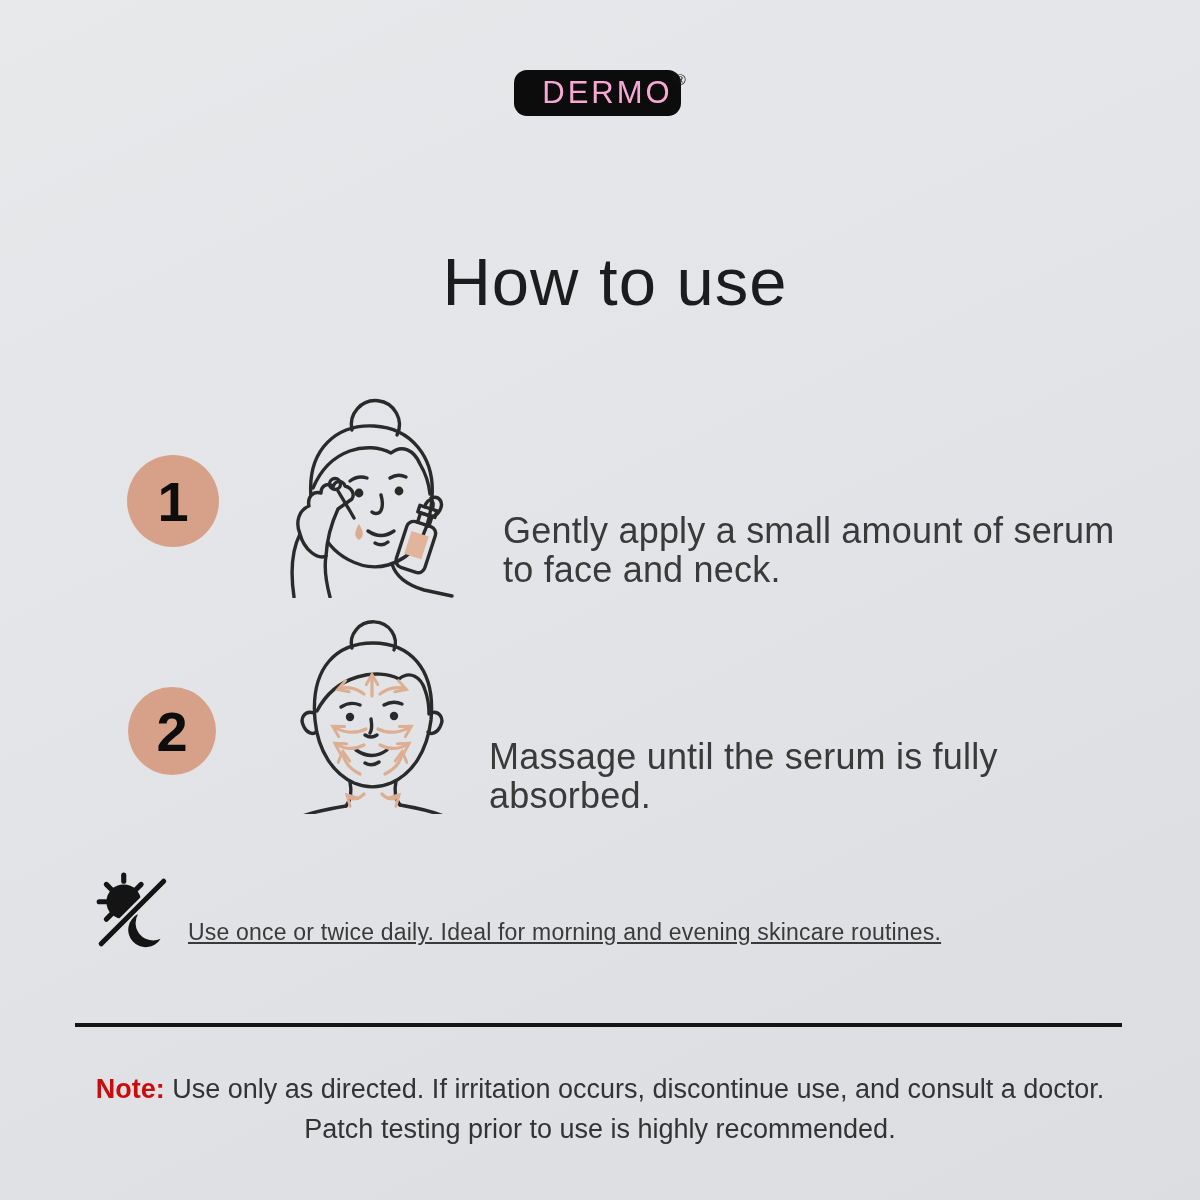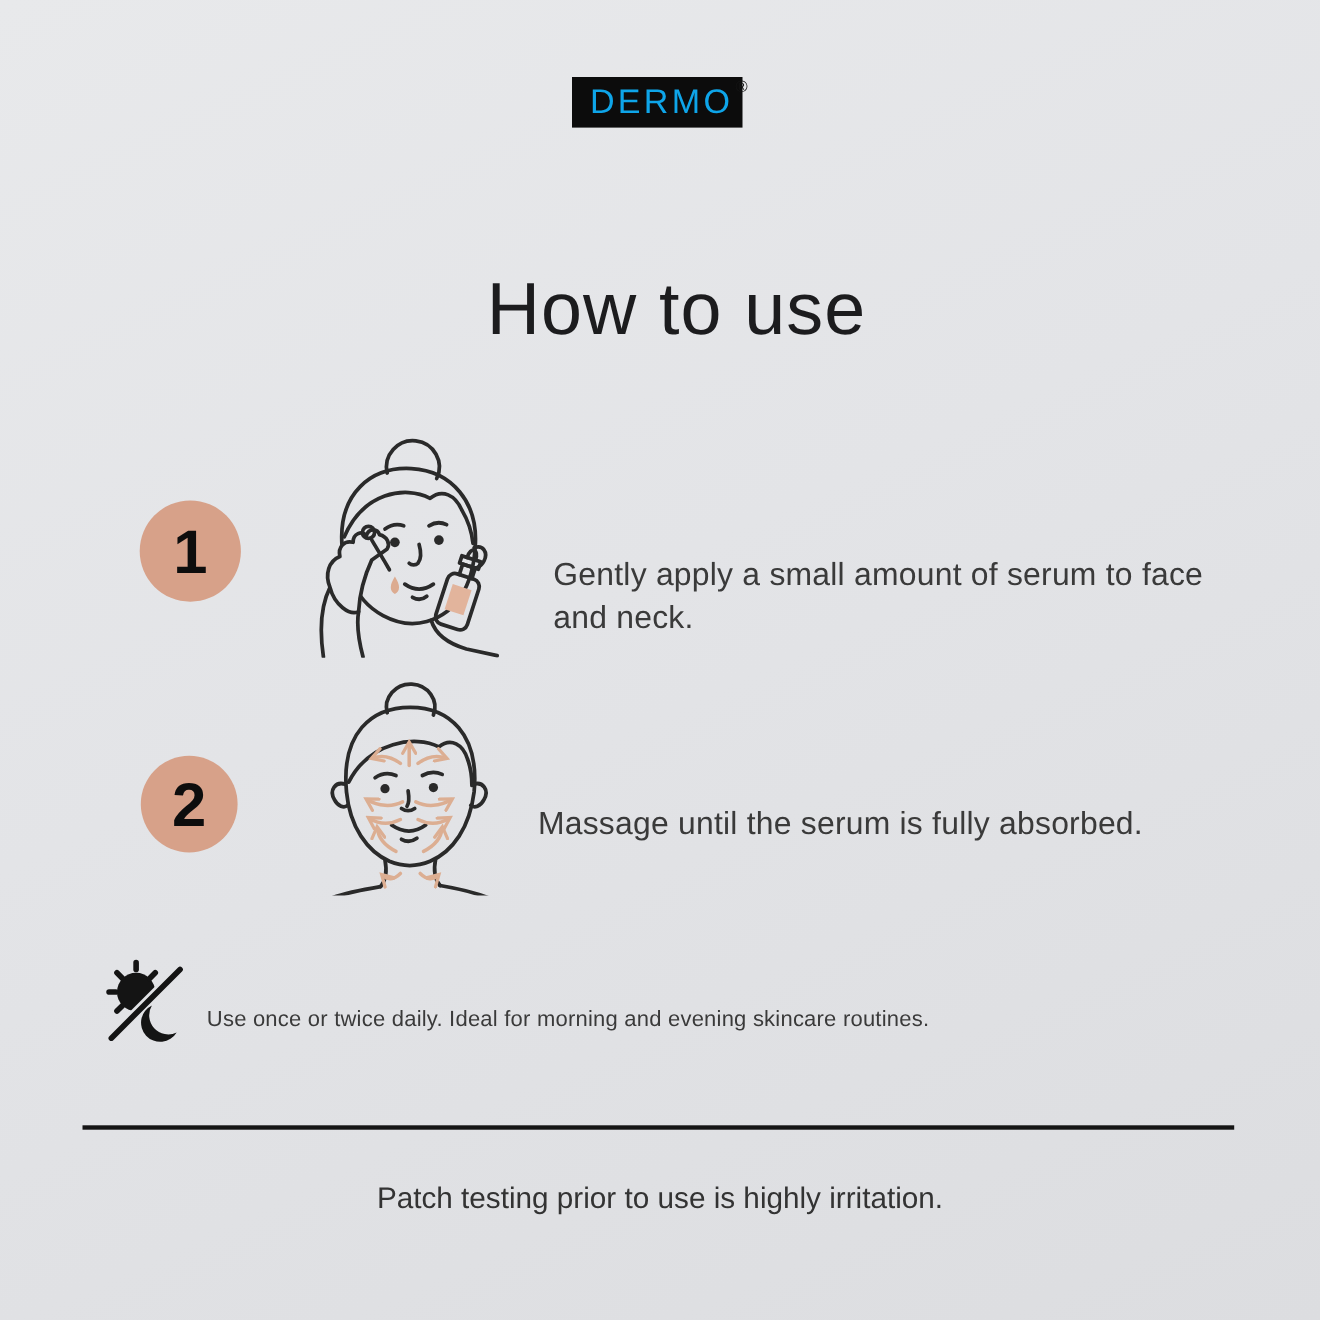--- a/index.html
+++ b/index.html
@@ -3,42 +3,42 @@
 <meta charset="utf-8">
 <style>
   html,body{margin:0;padding:0;background:#cfd0d3;}
   .canvas{
     position:relative;width:1200px;height:1200px;overflow:hidden;
     background:linear-gradient(155deg,#e8e9eb 0%,#e3e4e7 45%,#dcdde0 100%);
     font-family:"Liberation Sans",sans-serif;color:#383838;
   }
   
   .logo{position:absolute;top:70px;left:0;width:1200px;display:flex;justify-content:center;align-items:flex-start;}
-  .logo-box{background:#0c0c0c;color:#0ea5e9;font-size:31px;font-weight:500;letter-spacing:3px;
-    padding:7px 8px 8px 16px;line-height:1;}
+  .logo-box{background:#0c0c0c;color:#f9a8d4;font-size:31px;font-weight:500;letter-spacing:3px;
+    padding:7px 8px 8px 28px;line-height:1;border-radius:13px;}
   .logo-rest{color:#141414;font-size:31px;font-weight:500;letter-spacing:3px;line-height:1;padding-top:7px;}
   .logo-reg{color:#141414;font-size:15px;font-weight:400;line-height:1;margin-left:-6px;position:relative;top:2px;}
   
   .title{position:absolute;top:228px;left:0;width:1200px;margin:15px;text-align:center;
     font-size:67px;font-weight:300;color:#1c1c1e;letter-spacing:1px;}
   
   .step-circle{position:absolute;border-radius:50%;display:flex;align-items:center;justify-content:center;
     font-weight:700;font-size:56px;color:#0d0d0d;}
   .c1{left:127px;top:455px;width:92px;height:92px;}
   .c2{left:128px;top:687px;width:88px;height:88px;}
   
   .illus{position:absolute;}
   .i1{left:280px;top:394px;width:182px;height:204px;}
   .i2{left:286px;top:618px;width:174px;height:196px;}
   .freq-icon{left:92px;top:868px;width:86px;height:86px;position:absolute;}
   
-  .step-text{position:absolute;font-size:29px;line-height:39px;color:#3a3a3a;letter-spacing:0.2px;}
+  .step-text{position:absolute;font-size:36px;line-height:39px;color:#3a3a3a;letter-spacing:0.2px;}
   .t1{left:503px;top:475px;width:615px;}
   .t2{left:489px;top:701px;width:640px;}
-  .freq-text{position:absolute;left:188px;top:896px;width:960px;font-size:20px;color:#3a3a3a;letter-spacing:0.2px;}
+  .freq-text{position:absolute;left:188px;top:896px;width:960px;font-size:23px;color:#3a3a3a;letter-spacing:0.2px;text-decoration:underline;}
   
   .divider{position:absolute;left:75px;top:1023px;width:1047px;height:4px;background:#151515;}
   
   .note{position:absolute;left:50px;top:1069px;width:1100px;text-align:center;
     font-size:27px;line-height:40px;color:#333333;}
   .note-label{font-weight:700;color:#c90d0d;}
   svg .ln{fill:none;stroke:#2a2a2a;stroke-width:3.4;stroke-linecap:round;stroke-linejoin:round;}
   svg .lnf{fill:#e3e4e7;stroke:#2a2a2a;stroke-width:3.4;stroke-linecap:round;stroke-linejoin:round;}
   svg .ar{fill:none;stroke:#dcae92;stroke-width:3.2;stroke-linecap:round;stroke-linejoin:round;}
 </style>
@@ -169,16 +169,20 @@
       <path d="M14 50 L19 45"></path>
       <path d="M9 74 L70 13"></path>
     </g>
     <path d="M45 45 A17 17 0 1 0 67 69 A17 17 0 0 1 45 45 Z" fill="#141414"></path>
   </svg>
   <p class="freq-text">Use once or twice daily. Ideal for morning and evening skincare routines.</p>
 
   <div class="divider"></div>
 
   <div class="note">
-    <div>Patch testing prior to use is highly irritation.</div>
+    <div>
+      <span class="note-label" style="color: rgb(201, 13, 13);">Note:</span>
+      <span>Use only as directed. If irritation occurs, discontinue use, and consult a doctor.</span>
+    </div>
+    <div>Patch testing prior to use is highly recommended.</div>
   </div>
 
 </div>
 
 </body></html>

